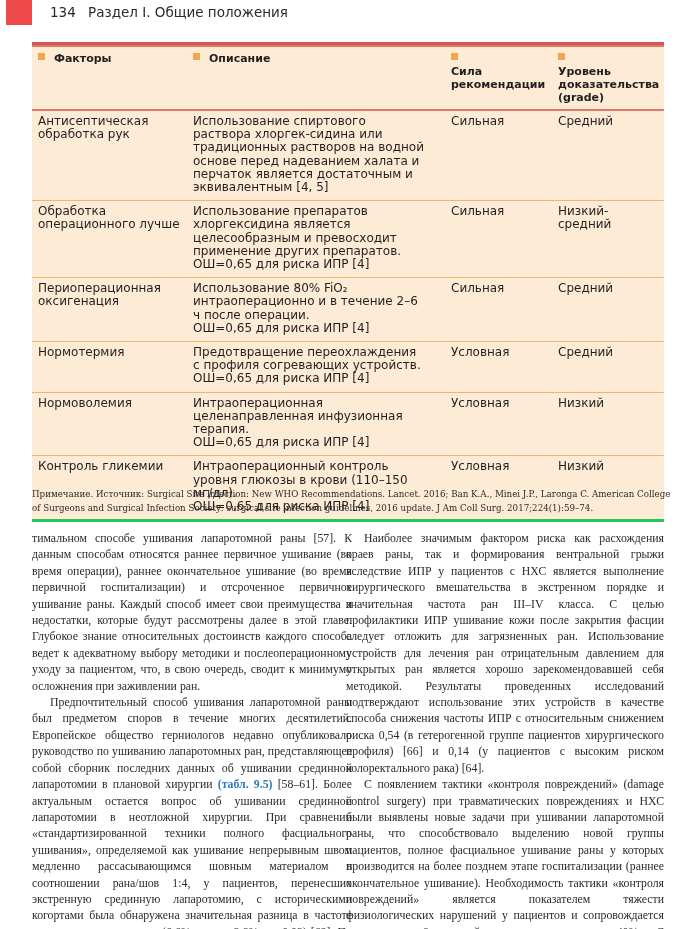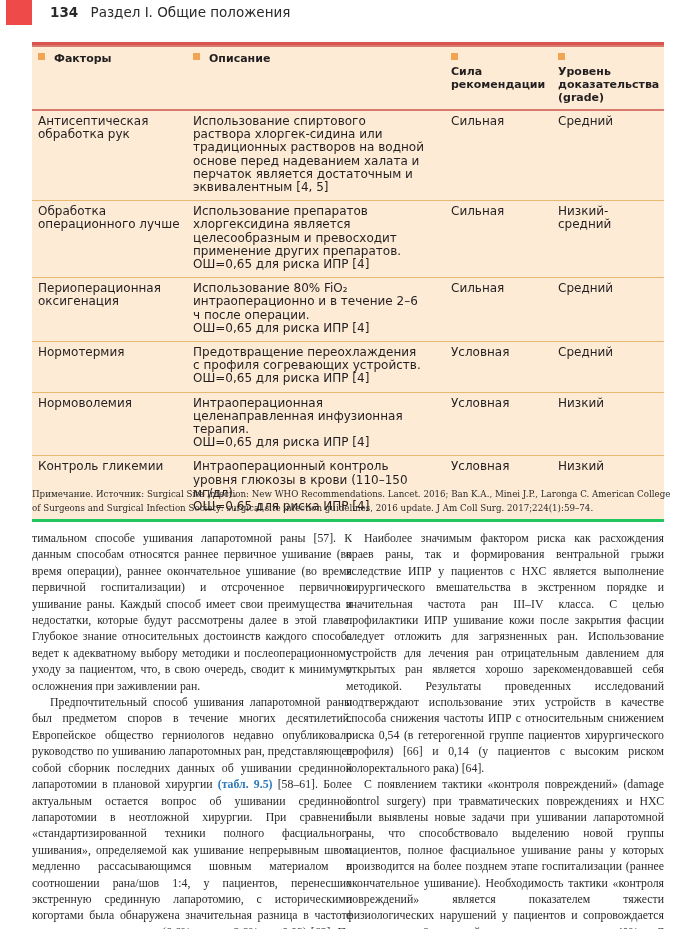--- a/index.html
+++ b/index.html
@@ -2,21 +2,21 @@
 <html><head>
 <meta charset="utf-8">
 <style>
   html, body { margin: 0; padding: 0; }
   body {
     width: 678px; height: 929px; background: #ffffff; position: relative; overflow: hidden;
     font-family: "DejaVu Sans", sans-serif; color: #231f20;
   }
   .page-marker { position: absolute; left: 6px; top: 0; width: 26px; height: 25px; background: #ee4a4a; }
   .running-head { position: absolute; left: 50px; top: 4px; font-size: 13.5px; color: #2a2a2a; white-space: nowrap; }
-  .running-head .num { font-weight: bold; margin-right: 8px; margin-top: 16px; }
+  .running-head .num { font-weight: normal; margin-right: 8px; margin-top: 16px; }
 
   .table-wrap { position: absolute; left: 32px; top: 42px; width: 632px; }
   .top-rule { height: 3px; background: #d9534f; }
   .caption { font-size: 10.3px; padding: 5px 0 4px 0; white-space: nowrap; letter-spacing: -0.1px; }
   .caption .label { color: #e0413f; font-weight: bold; }
   table { border-collapse: collapse; width: 632px; background: #fdebd6; }
   thead tr { border-top: 2px solid #d97a6e; border-bottom: 2px solid #d97a6e; }
   th { text-align: left; vertical-align: top; font-size: 11px; font-weight: bold; padding: 5px 6px 5px 6px; line-height: 13px; height: 35px; }
   th .sq { display: inline-block; width: 7px; height: 7px; background: #f0a552; margin-right: 9px; vertical-align: 2px; }
   th .h-text { display: inline-block; vertical-align: top; }

